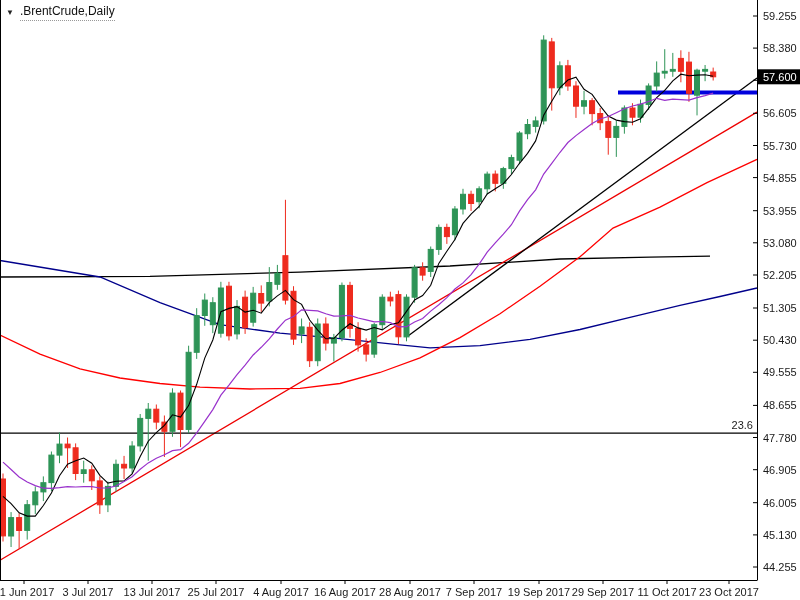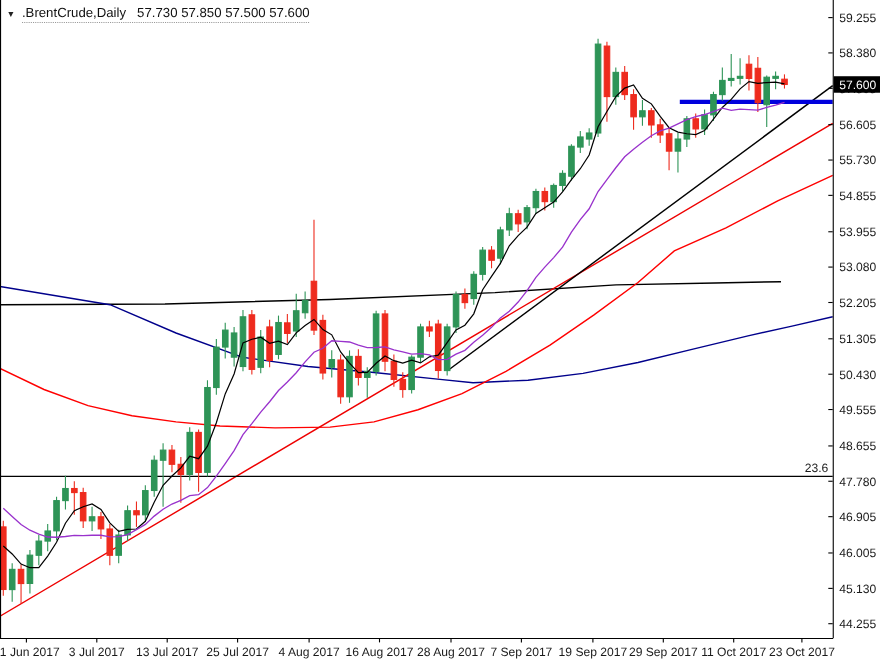--- a/index.html
+++ b/index.html
@@ -1,33 +1,32 @@
 <!DOCTYPE html>
 <html><head>
 <meta charset="utf-8">
 <style>
   html,body{margin:0;padding:0;width:800px;height:600px;background:#fff;overflow:hidden;
     font-family:"Liberation Sans", sans-serif;}
   #chart-window{position:relative;width:800px;height:600px;background:#fff;}
   #chart-title{position:absolute;left:6px;top:4px;font-size:12px;color:#111;
     display:flex;align-items:center;gap:6px;z-index:5;}
-  #chart-title .tgroup{border-bottom:1px dotted #999;padding-bottom:2px;display:flex;gap:10px;align-items:center;}
+  #chart-title .tgroup{border-bottom:1px dotted #999;padding-bottom:2px;display:flex;gap:22px;align-items:center;}
   #dropdown-icon{font-size:8px;color:#222;cursor:pointer;line-height:1;}
   svg{position:absolute;left:0;top:0;}
   text{font-family:"Liberation Sans", sans-serif;}
 </style>
 </head>
 <body>
 
 <div id="chart-window">
   <div id="chart-title">
     <span id="dropdown-icon">▼</span>
     <span class="tgroup">
       <span>.BrentCrude,Daily</span>
-      <span>57.730 57.850 57.500 57.600</span>
     </span>
   </div>
   <svg id="plot" width="800" height="600">
       <g>
         <polyline points="0,277.0 150,276.3 300,272.2 450,266.0 560,259.0 650,257.2 710,256.1" fill="none" stroke="#000000" stroke-width="1.3"></polyline>
         <polyline points="0,260.5 100,277.0 160,302.7 220,324.7 280,333.2 340,338.7 400,344.9 430,347.9 480,345.7 530,339.4 580,329.5 630,317.4 680,305.3 720,296.5 757,288.0" fill="none" stroke="#00008b" stroke-width="1.3"></polyline>
         <polyline points="0,335.0 40,354.1 80,368.8 120,378.0 160,383.5 200,387.2 250,389.0 300,388.3 340,383.5 380,372.5 420,357.8 460,337.6 500,313.7 540,286.2 580,256.8 613,228.1 660,207.2 707,182.6 757,159.4" fill="none" stroke="#ff0000" stroke-width="1.3"></polyline>
         <line x1="0" y1="560.2" x2="757" y2="112.1" stroke="#ee0000" stroke-width="1.3"></line>
         <line x1="408" y1="336.1" x2="757" y2="77.9" stroke="#000000" stroke-width="1.3"></line>
         <line x1="0" y1="433.1" x2="757" y2="433.1" stroke="#000000" stroke-width="1.2"></line>

